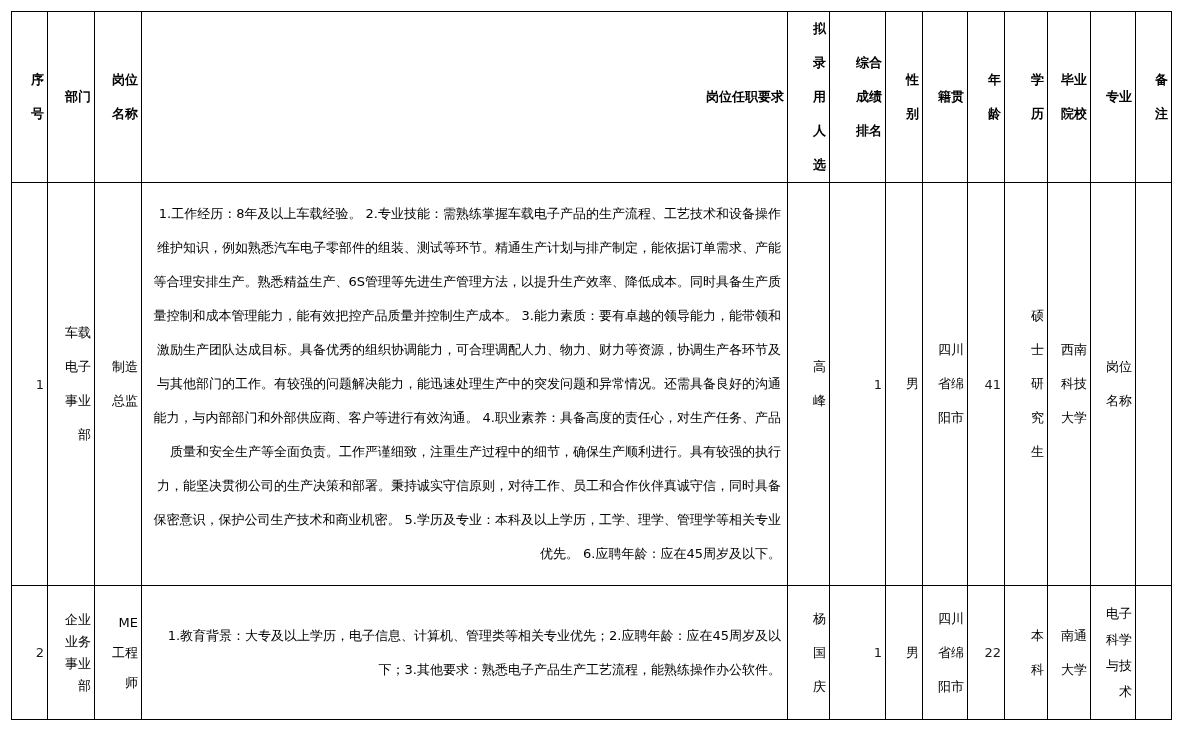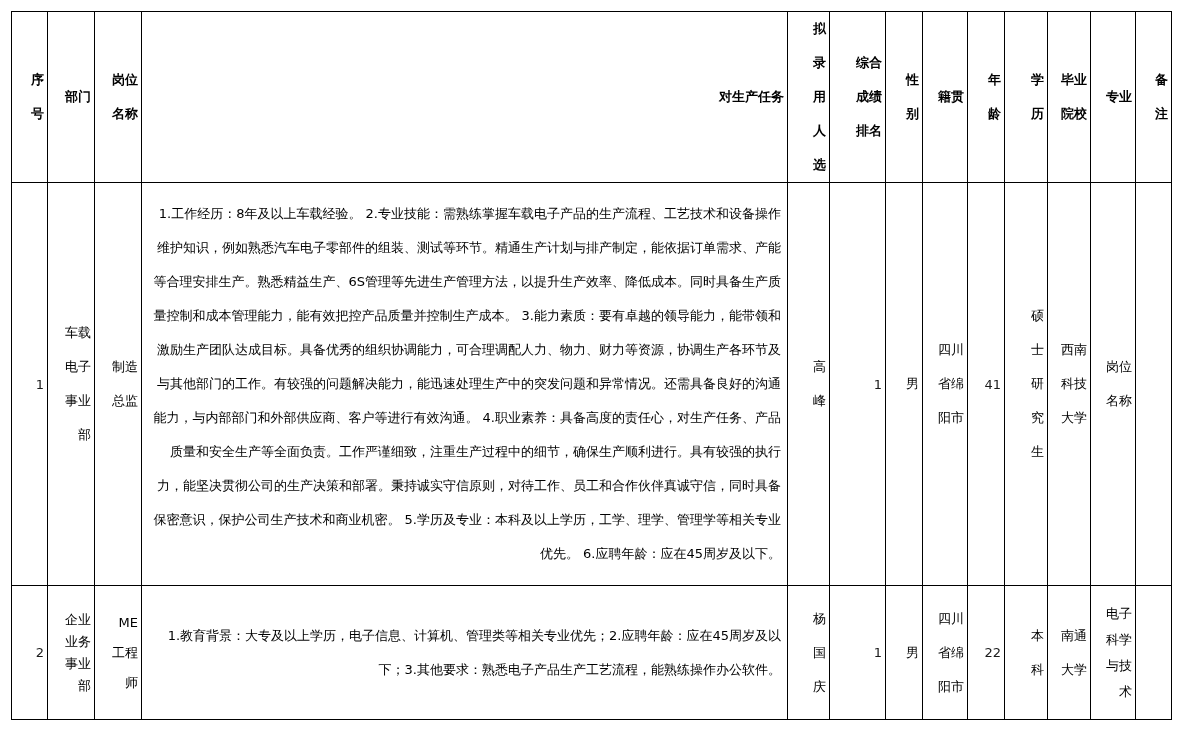--- a/index.html
+++ b/index.html
@@ -40,21 +40,21 @@
       <col style="width:43px">
       <col style="width:43px">
       <col style="width:45px">
     <col style="width:36px">
   </colgroup>
   <thead>
     <tr>
       <th><span class="vert">序号</span></th>
       <th><span>部门</span></th>
       <th><span class="wrap2">岗位名称</span></th>
-      <th><span>对生产任务</span></th>
+      <th><span>岗位任职要求</span></th>
       <th><span class="vert">拟录用人选</span></th>
       <th><span class="wrap2">综合成绩排名</span></th>
       <th><span class="vert">性别</span></th>
       <th><span>籍贯</span></th>
       <th><span class="vert">年龄</span></th>
       <th><span class="vert">学历</span></th>
       <th><span class="wrap2">毕业院校</span></th>
       <th><span>专业</span></th>
       <th><span class="vert">备注</span></th>
     </tr>

